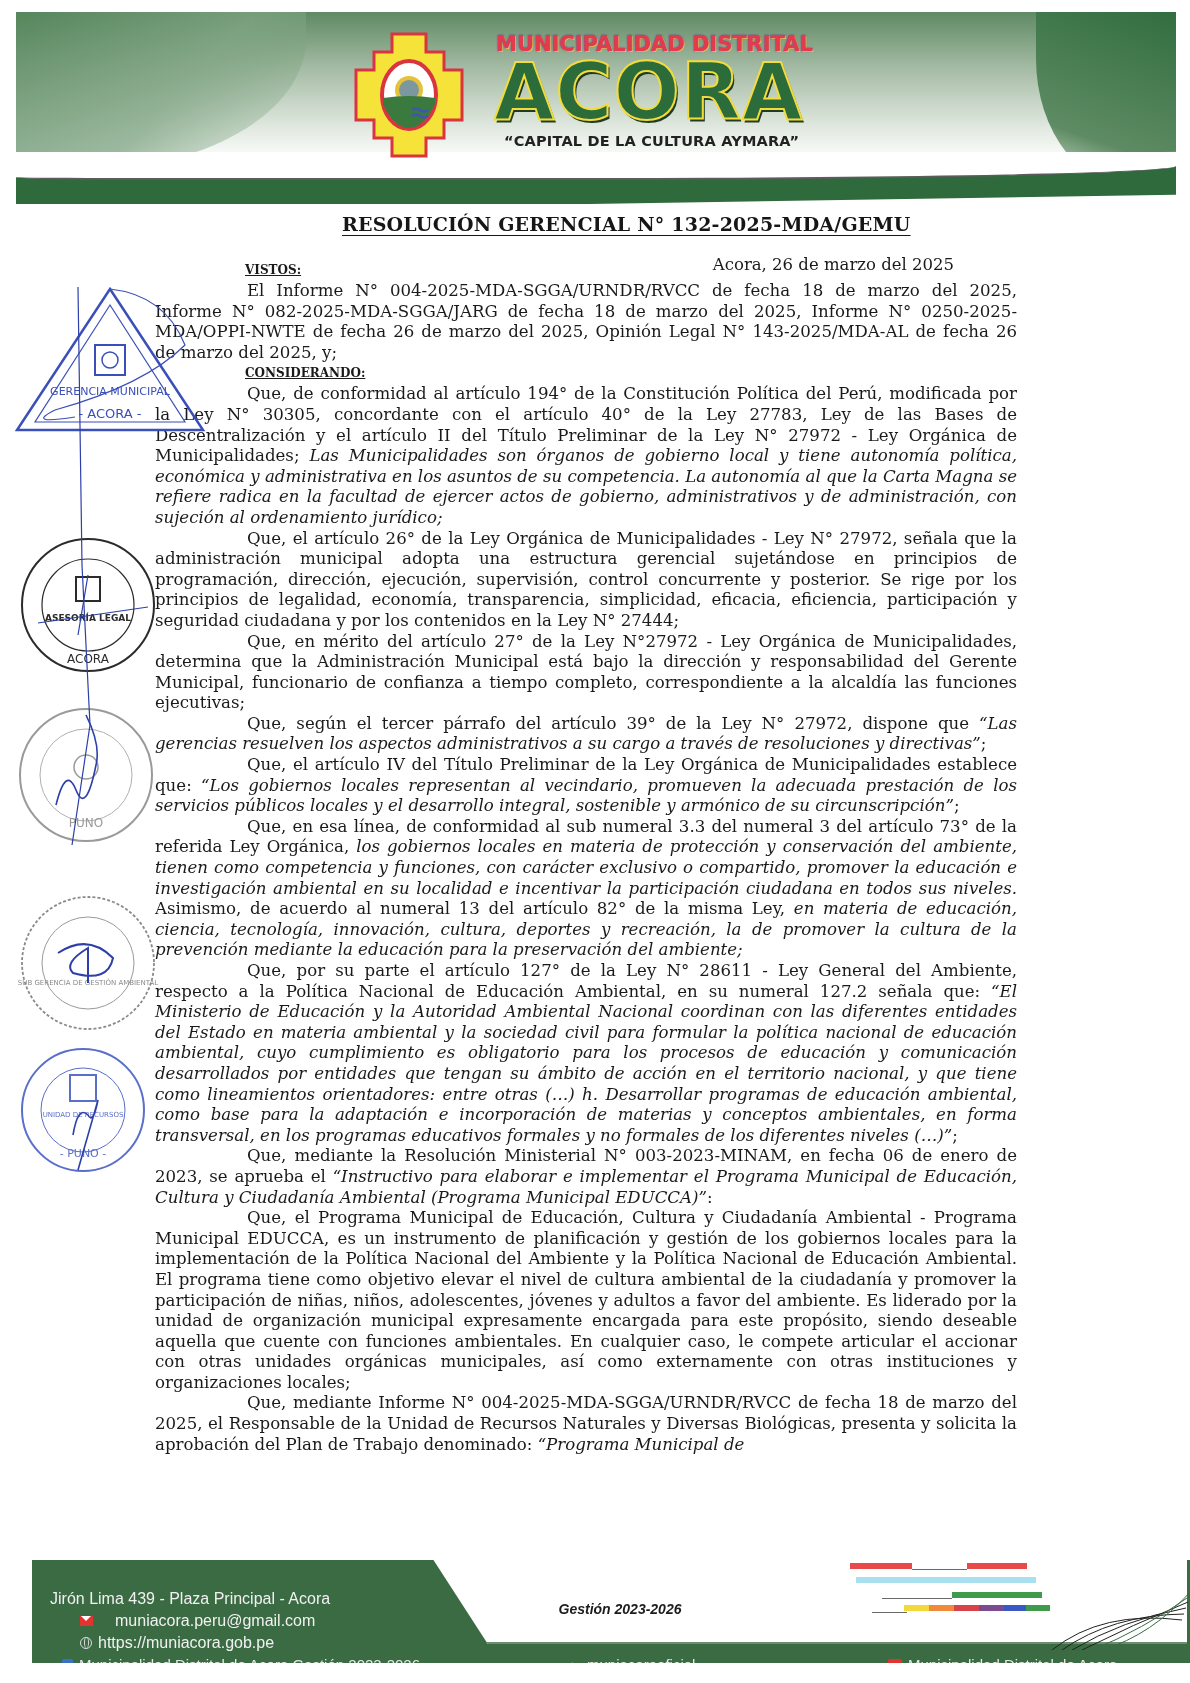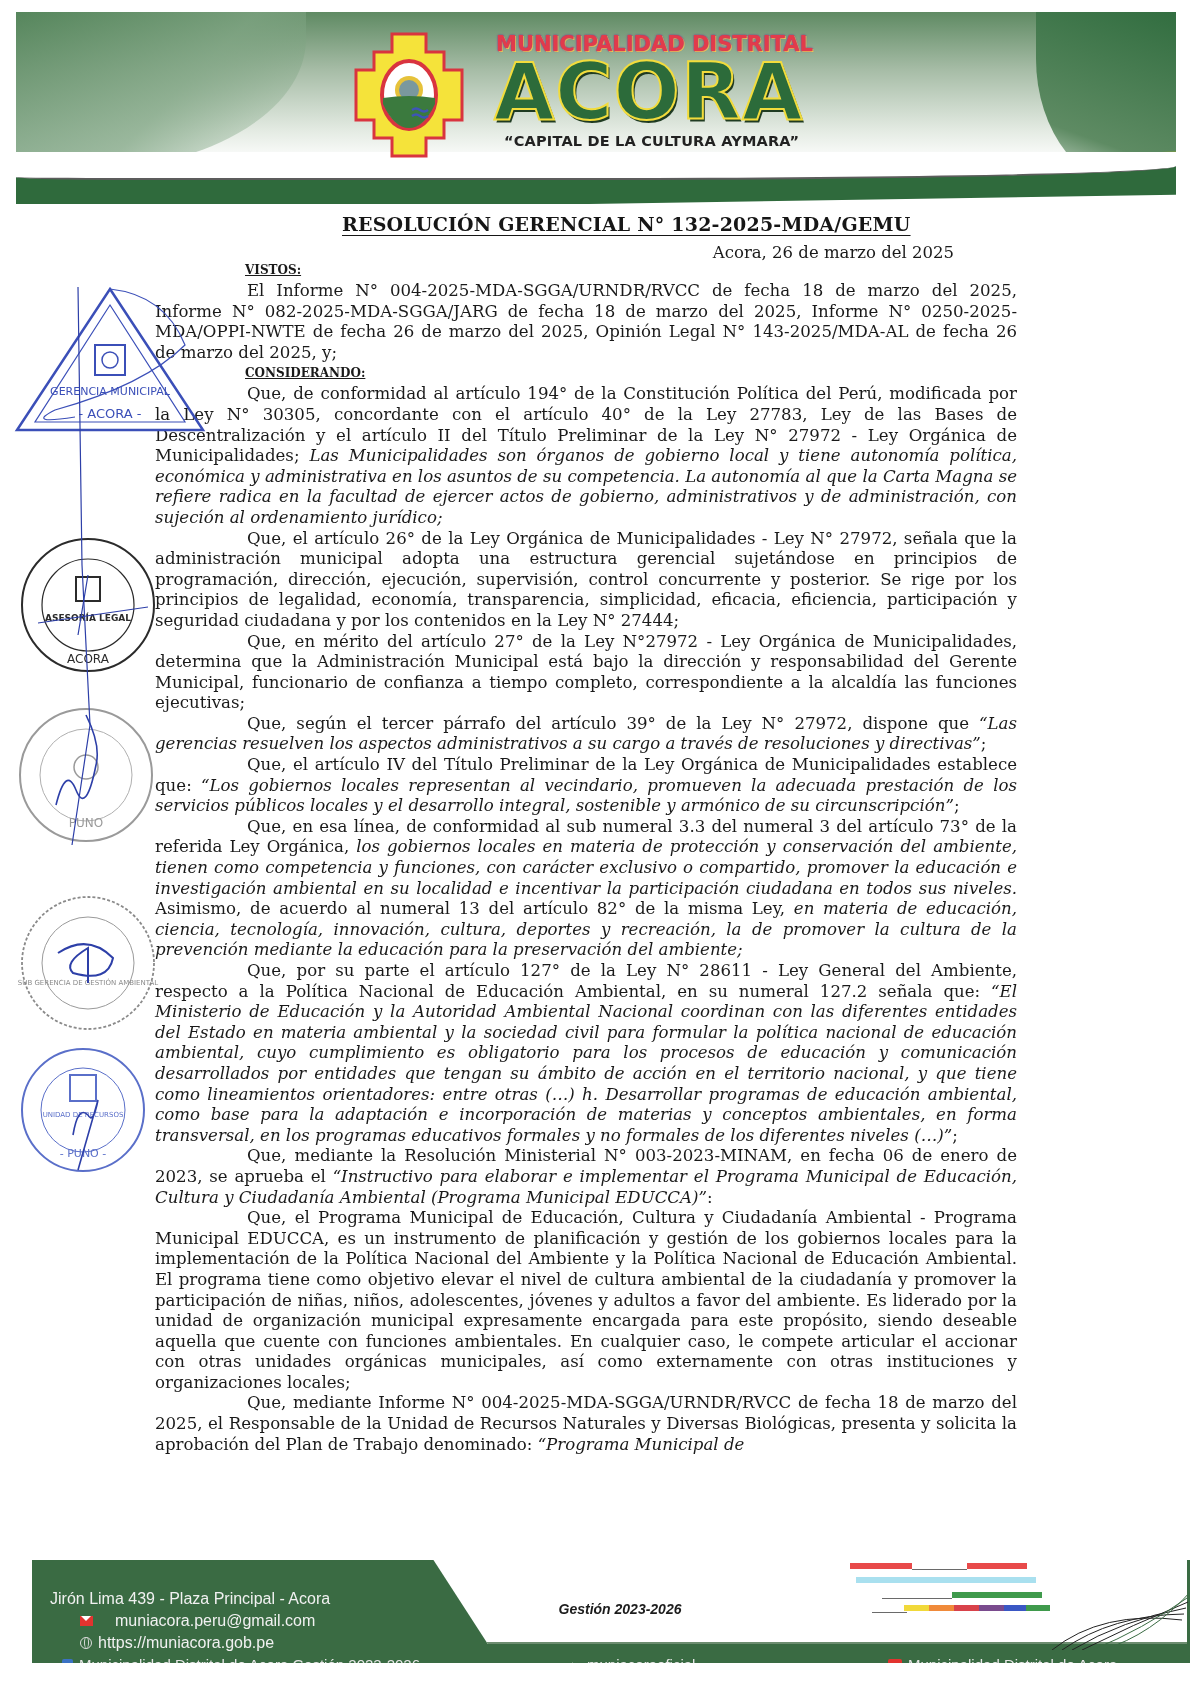--- a/index.html
+++ b/index.html
@@ -13,21 +13,21 @@
   .header-bottom-band { position: absolute; left: 0; top: 158px; width: 1160px; height: 40px; background: #2f6a3c; transform: skewY(-0.9deg); transform-origin: left top; border-top: 3px solid #e8d730; }
   .header-white-curve { position: absolute; left: 0; top: 140px; width: 1160px; height: 26px; background: #ffffff; border-radius: 0 0 50% 10%; border-bottom: 2px solid #5c5c5c; }
 
   .logo-emblem { position: absolute; left: 338px; top: 20px; width: 110px; height: 126px; }
   .logo-text-small { position: absolute; left: 480px; top: 20px; font-family: "DejaVu Sans", sans-serif; font-weight: bold; font-size: 21px; letter-spacing: 0px; color: #e23b4b; text-shadow: 0 0 2px #7a1f8f, 1px 1px 0 #ffd84c; }
   .logo-text-big { position: absolute; left: 478px; top: 40px; font-family: "DejaVu Sans", sans-serif; font-weight: bold; font-size: 78px; line-height: 80px; color: #2c6b3a; letter-spacing: 1px; -webkit-text-stroke: 2px #f2dc3c; text-shadow: 2px 3px 0 #1f3b22; }
   .logo-slogan { position: absolute; left: 488px; top: 121px; font-family: "DejaVu Sans", sans-serif; font-weight: bold; font-size: 14.5px; color: #222; letter-spacing: .2px; }
 
   
   .doc-title { position: absolute; left: 342px; top: 200px; font-family: "DejaVu Serif", serif; font-weight: bold; font-size: 19px; color: #161616; text-decoration: underline; text-underline-offset: 4px; letter-spacing: .2px; margin-top: 13px; }
-  .doc-date { position: absolute; right: 236px; top: 243px; font-size: 16.5px; }
+  .doc-date { position: absolute; right: 236px; top: 255px; font-size: 16.5px; }
 
   
   .body { position: absolute; left: 155px; top: 260px; width: 862px; font-size: 16.6px; line-height: 20.6px; text-align: justify; }
   .body p { margin: 0; }
   .section-head { font-weight: bold; text-decoration: underline; padding-left: 90px; font-size: 12px; line-height: 21px; }
   .indent { text-indent: 92px; }
   .body i { font-style: italic; }
 
   
   .stamp { position: absolute; pointer-events: none; }

